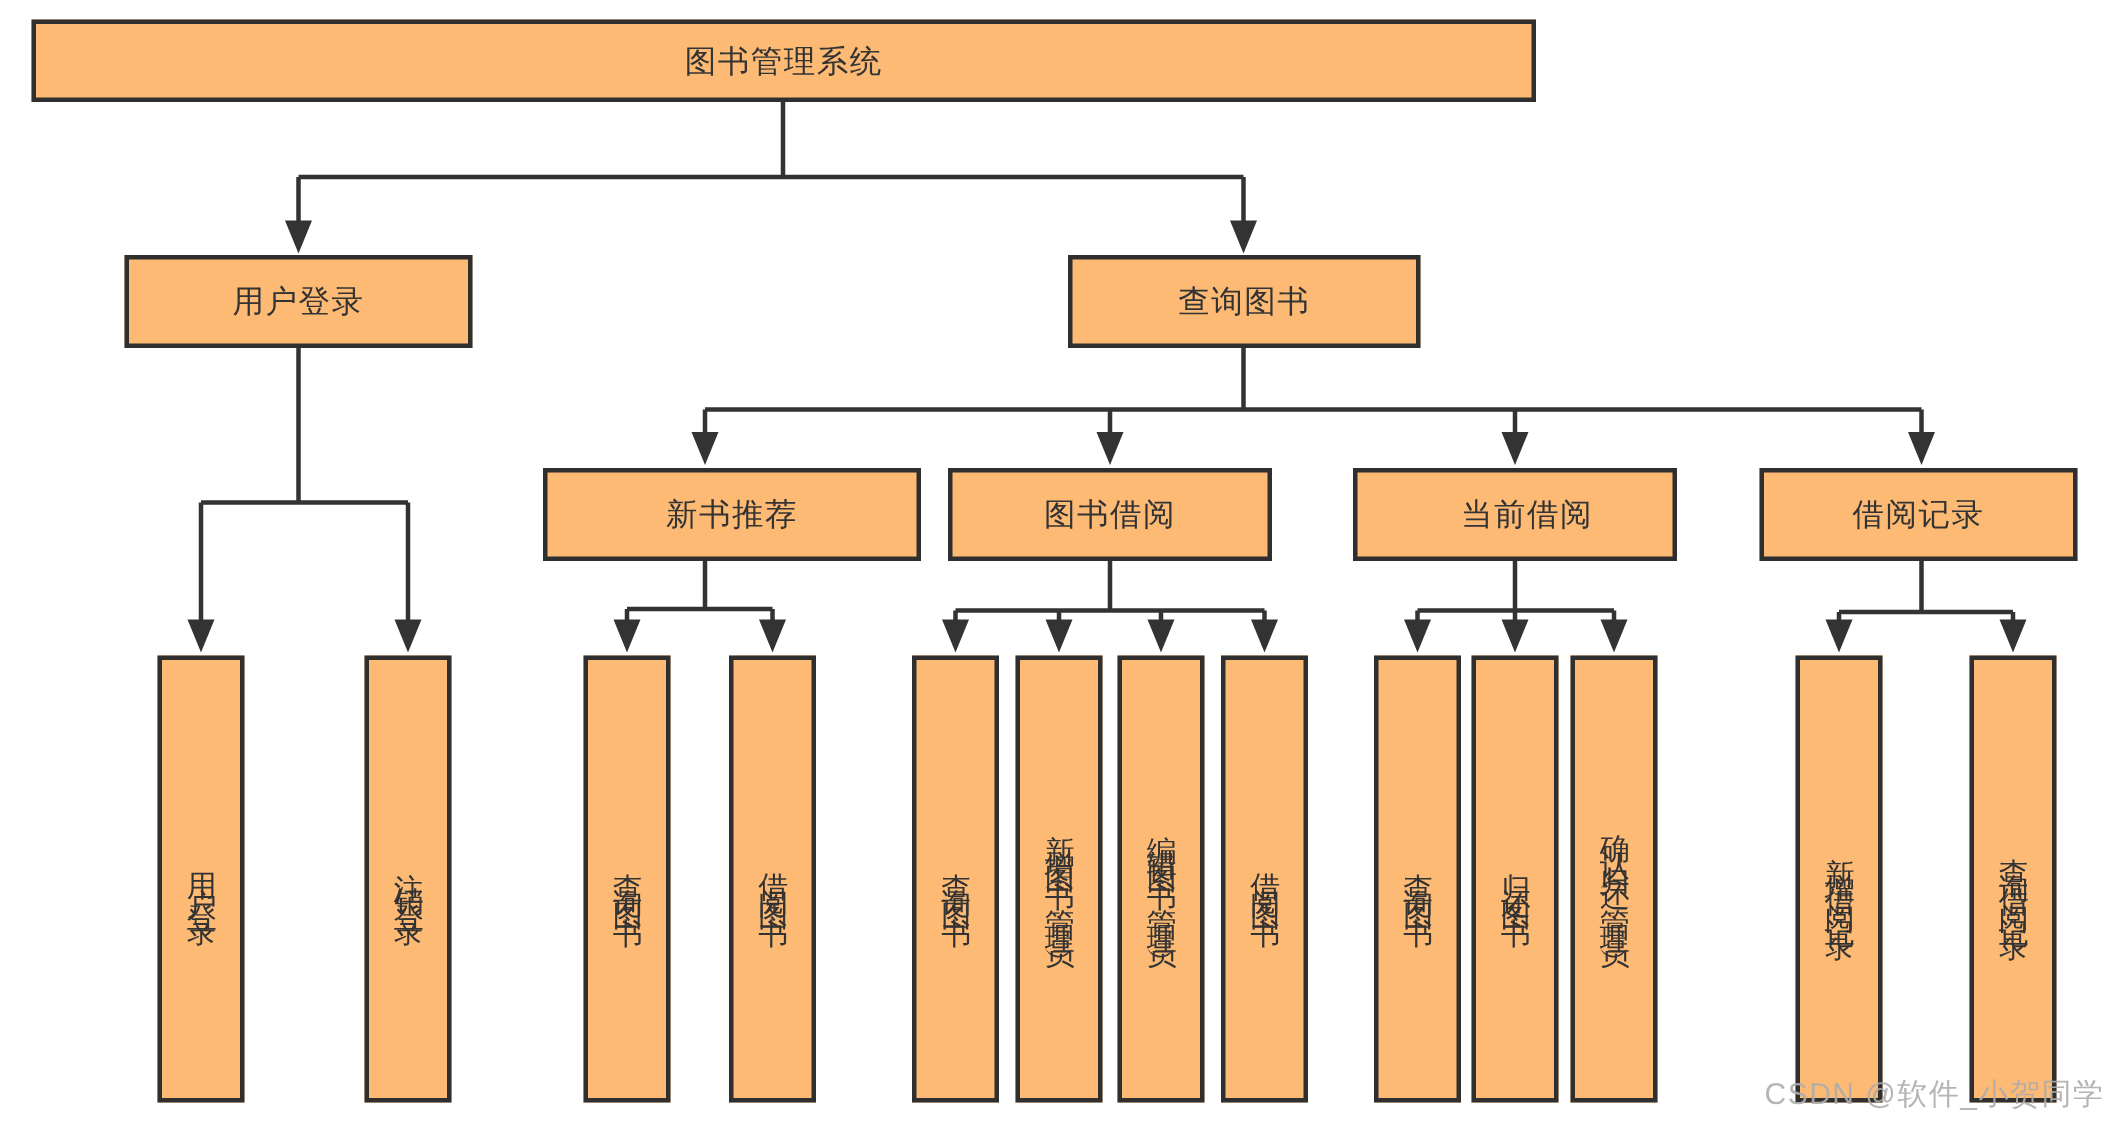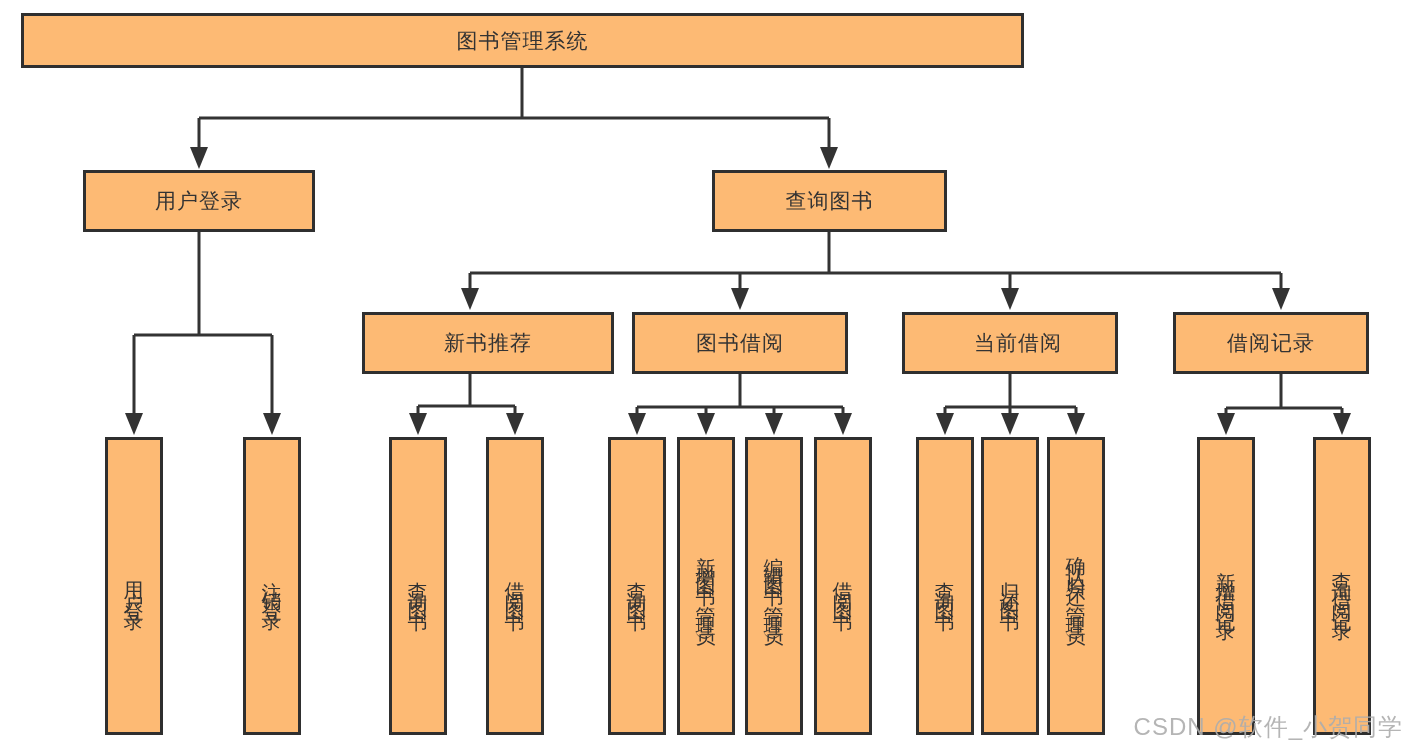--- a/index.html
+++ b/index.html
@@ -57,21 +57,21 @@
     text-orientation:mixed;
     font-size:20px;
     line-height:1;
     letter-spacing:10px;
     white-space:nowrap;
   }
   .watermark{
     position:absolute;
     right:2px;
     bottom:4px;
-    font-size:24px;
+    font-size:20px;
     color:var(--watermark);
     letter-spacing:1px;
     opacity:.9;
   }
 </style>
 </head>
 <body>
 
 <div class="canvas">
 
@@ -138,21 +138,21 @@
 
   <div class="node" style="left:362px;top:312px;width:252px;height:62px;">
     <span>新书推荐</span>
   </div>
   <div class="node" style="left:632px;top:312px;width:216px;height:62px;justify-content:center;">
     <span>图书借阅</span>
   </div>
   <div class="node" style="left:902px;top:312px;width:216px;height:62px;padding-left:16px;">
     <span>当前借阅</span>
   </div>
-  <div class="node" style="left:1173px;top:312px;width:196px;height:62px;">
+  <div class="node" style="left:1173px;top:312px;width:212px;height:62px;">
     <span>借阅记录</span>
   </div>
 
   <div class="node leaf" style="left:105px;">
     <span class="vtext">用户登录</span>
   </div>
   <div class="node leaf" style="left:243px;">
     <span class="vtext">注销登录</span>
   </div>
 

